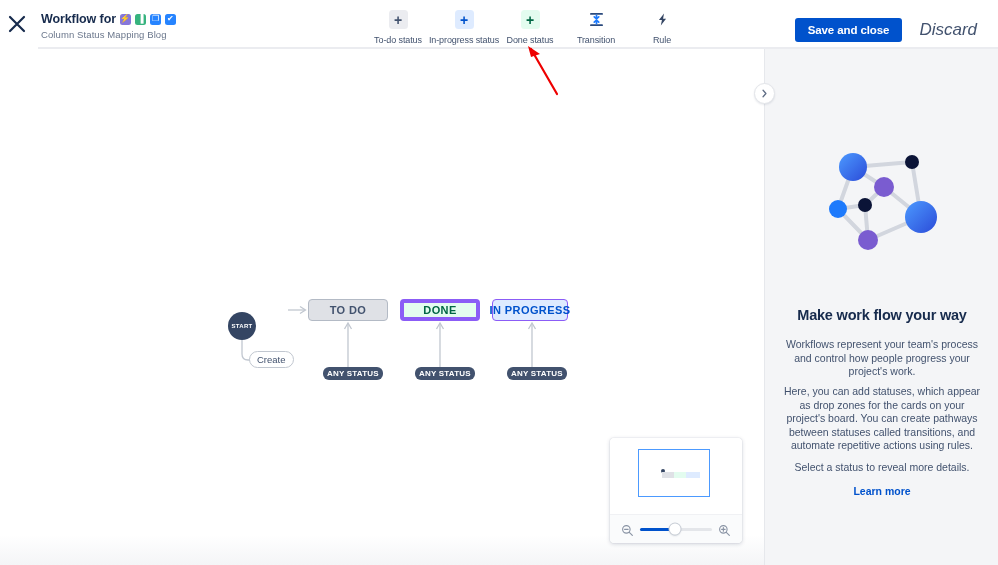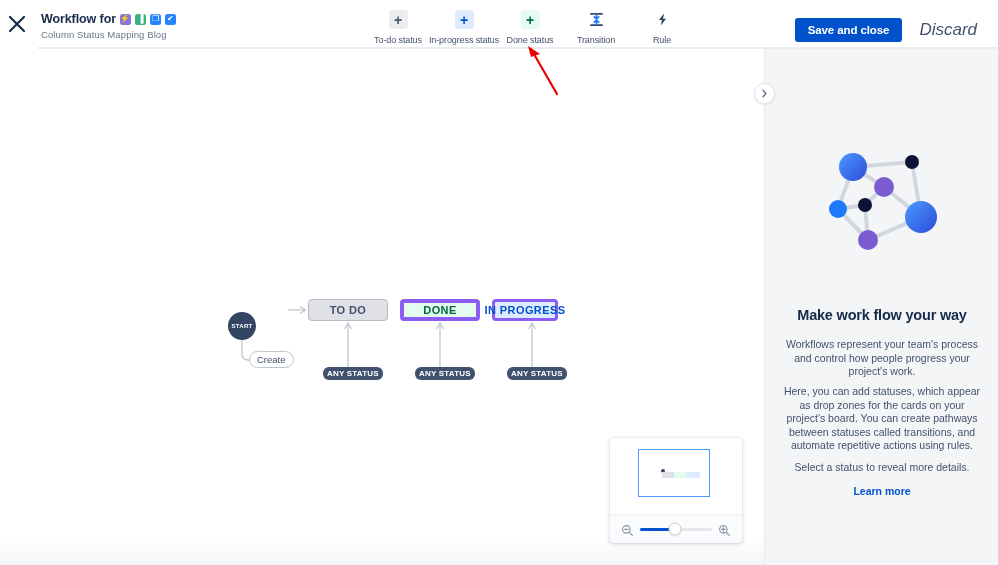--- a/index.html
+++ b/index.html
@@ -251,21 +251,21 @@
       <path d="M436.5 280 L440 274 L443.5 280" stroke="#c1c7d0" stroke-width="1.3" fill="none"></path>
       <path d="M532 318 L532 275" stroke="#c1c7d0" stroke-width="1.3" fill="none"></path>
       <path d="M528.5 280 L532 274 L535.5 280" stroke="#c1c7d0" stroke-width="1.3" fill="none"></path>
     </svg>
 
     <div class="start-node" style="left:228px; top:263px;">START</div>
     <div class="create-pill" style="left:249px; top:302px;">Create</div>
 
     <div class="status-node" style="left:308px; top:250px; width:80px; background:#dfe1e6; color:#42526e; border:1px solid #b3bac5;">TO DO</div>
     <div class="status-node" style="left:400px; top:250px; width:80px; background:#e3fcef; color:#006644; border:4px solid #8b5cf6;">DONE</div>
-    <div class="status-node" style="left:492px; top:250px; width:66px; background:#deebff; color:#0052cc; border:3px solid #8b5cf6;">IN PROGRESS</div>
+    <div class="status-node" style="left:492px; top:250px; width:76px; background:#deebff; color:#0052cc; border:1px solid #8b5cf6;">IN PROGRESS</div>
 
     <div class="any-chip" style="left:323px; top:318px;">ANY STATUS</div>
     <div class="any-chip" style="left:415px; top:318px;">ANY STATUS</div>
     <div class="any-chip" style="left:507px; top:318px;">ANY STATUS</div>
 
     <div id="canvas-fade"></div>
   </div>
 
   <div id="minimap">
     <div id="mini-stage">

